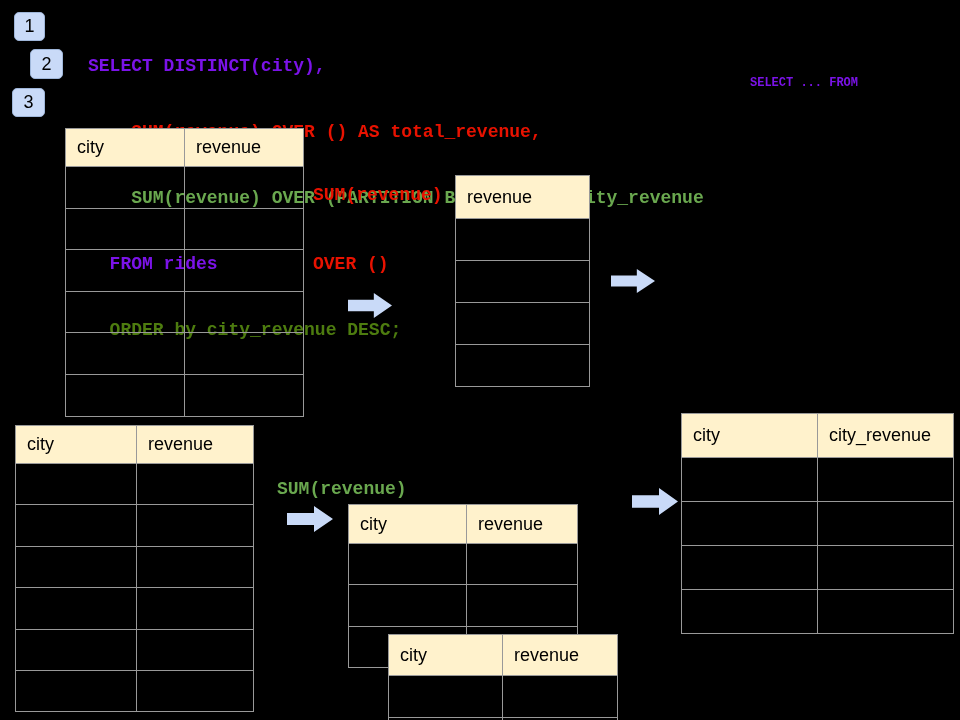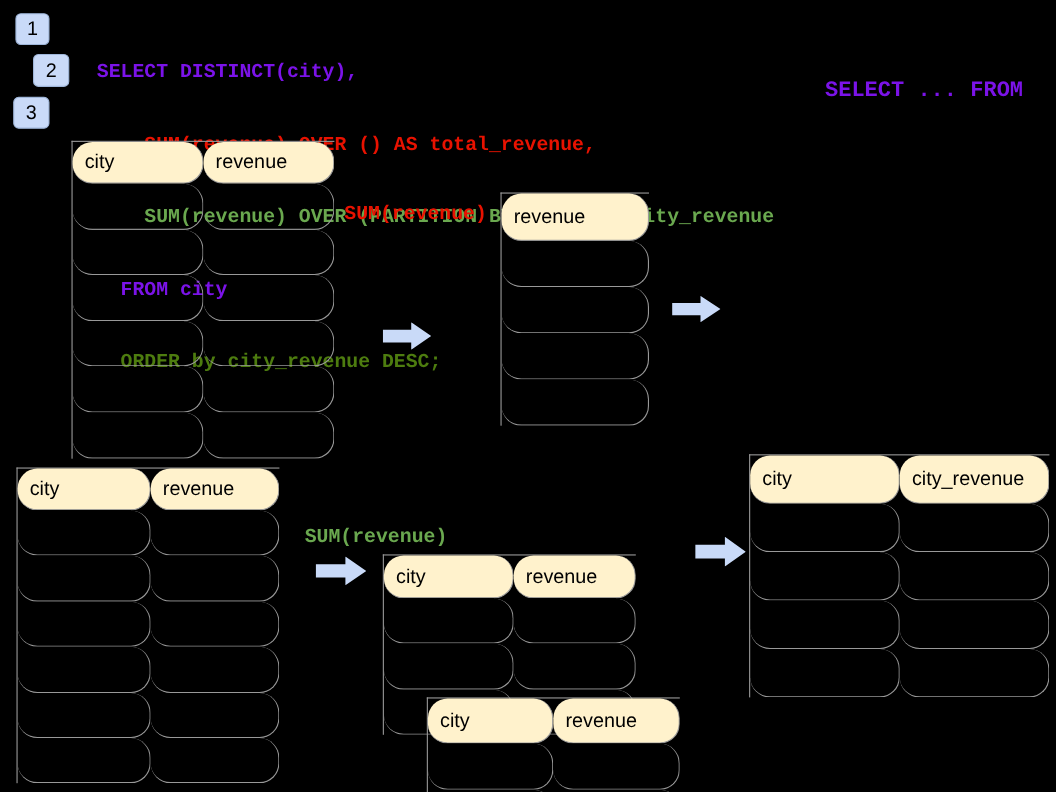--- a/index.html
+++ b/index.html
@@ -11,21 +11,21 @@
     font-family:"Liberation Sans",sans-serif;
   }
   
   .code{
     position:absolute;
     font-family:"Liberation Mono","DejaVu Sans Mono",monospace;
     font-weight:bold;
     white-space:pre;
   }
   #sql{left:88px;top:11px;font-size:18px;line-height:22px;}
-  #snippet{left:750px;top:33px;font-size:20px;line-height:20px;}
+  #snippet{left:750px;top:33px;font-size:12px;line-height:20px;}
   #label-total{left:313px;top:138px;font-size:18px;line-height:23px;}
   #label-partition{left:277px;top:434px;font-size:18px;line-height:22px;}
 
   
   .badge{
     position:absolute;
     background:var(--blue,#C9DAF8);
     border:1px solid #9fb6d9;
     border-radius:5px;
     display:flex;align-items:center;justify-content:center;
@@ -40,21 +40,20 @@
     position:absolute;
     display:grid;
     border-top:1px solid var(--border,#999);
     border-left:1px solid var(--border,#999);
     background:transparent;
   }
   .tbl .cell{
     box-sizing:border-box;
     border-right:1px solid var(--border,#999);
     border-bottom:1px solid var(--border,#999);
-    border-radius:18px;
   }
   .tbl .hd{
     background:var(--cream,#FFF2CC);
     color:#000;
     font-size:18px;
     display:flex;align-items:center;
     padding-left:11px;
   }
   .t-source-top{left:65px;top:128px;grid-template-columns:119px 119px;grid-template-rows:38px repeat(6,41.6px);}
   .t-total-result{left:455px;top:175px;grid-template-columns:134px;grid-template-rows:43px repeat(4,42px);}
@@ -76,30 +75,31 @@
 <body>
 
 <div class="badge b1">1</div>
 <div class="badge b2">2</div>
 <div class="badge b3">3</div>
 
 <div class="code" id="sql">
   <div class="code-line" style="color: rgb(123, 19, 232);">SELECT DISTINCT(city),</div>
   <div class="code-line" style="color: rgb(232, 18, 0);">    SUM(revenue) OVER () AS total_revenue,</div>
   <div class="code-line" style="color: rgb(106, 168, 79);">    SUM(revenue) OVER (PARTITION BY city) as city_revenue</div>
-  <div class="code-line" style="color: rgb(123, 19, 232);">  FROM city</div>
+  <div class="code-line" style="color: rgb(123, 19, 232);">  FROM rides</div>
   <div class="code-line" style="color: #4d7c0f;">  ORDER by city_revenue DESC;</div>
 </div>
 
 <div class="code" id="snippet" style="color: rgb(123, 19, 232);">
   <div>SELECT ... FROM</div>
 </div>
 
 <div class="code" id="label-total" style="color: rgb(232, 18, 0);">
   <div>SUM(revenue)</div>
+  <div>OVER ()</div>
 </div>
 
 <div class="code" id="label-partition" style="color: rgb(106, 168, 79);">
   <div>SUM(revenue)</div>
 </div>
 
 <div class="tbl t-source-top">
   <div class="cell hd">city</div>
   <div class="cell hd">revenue</div>
   <div class="cell"></div>

